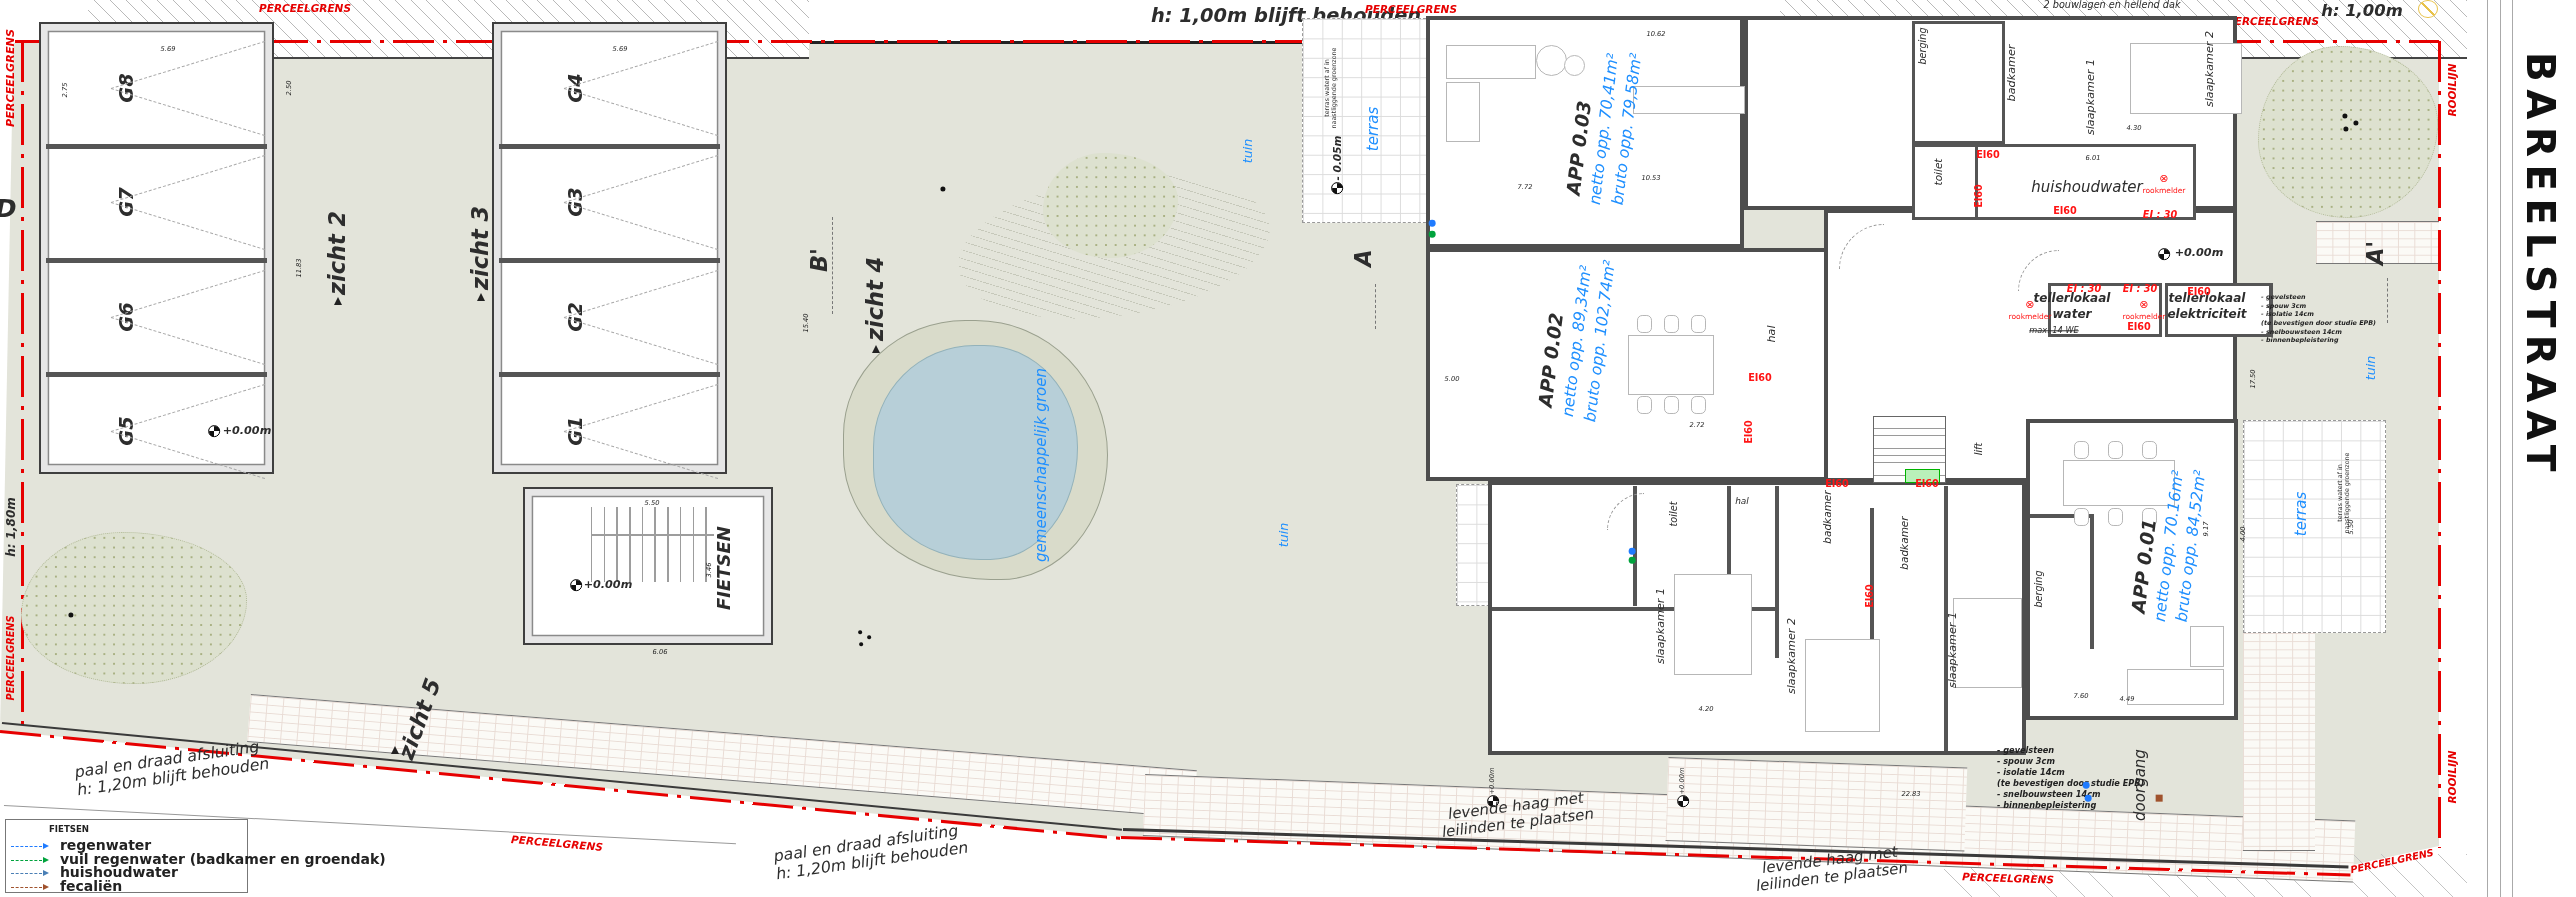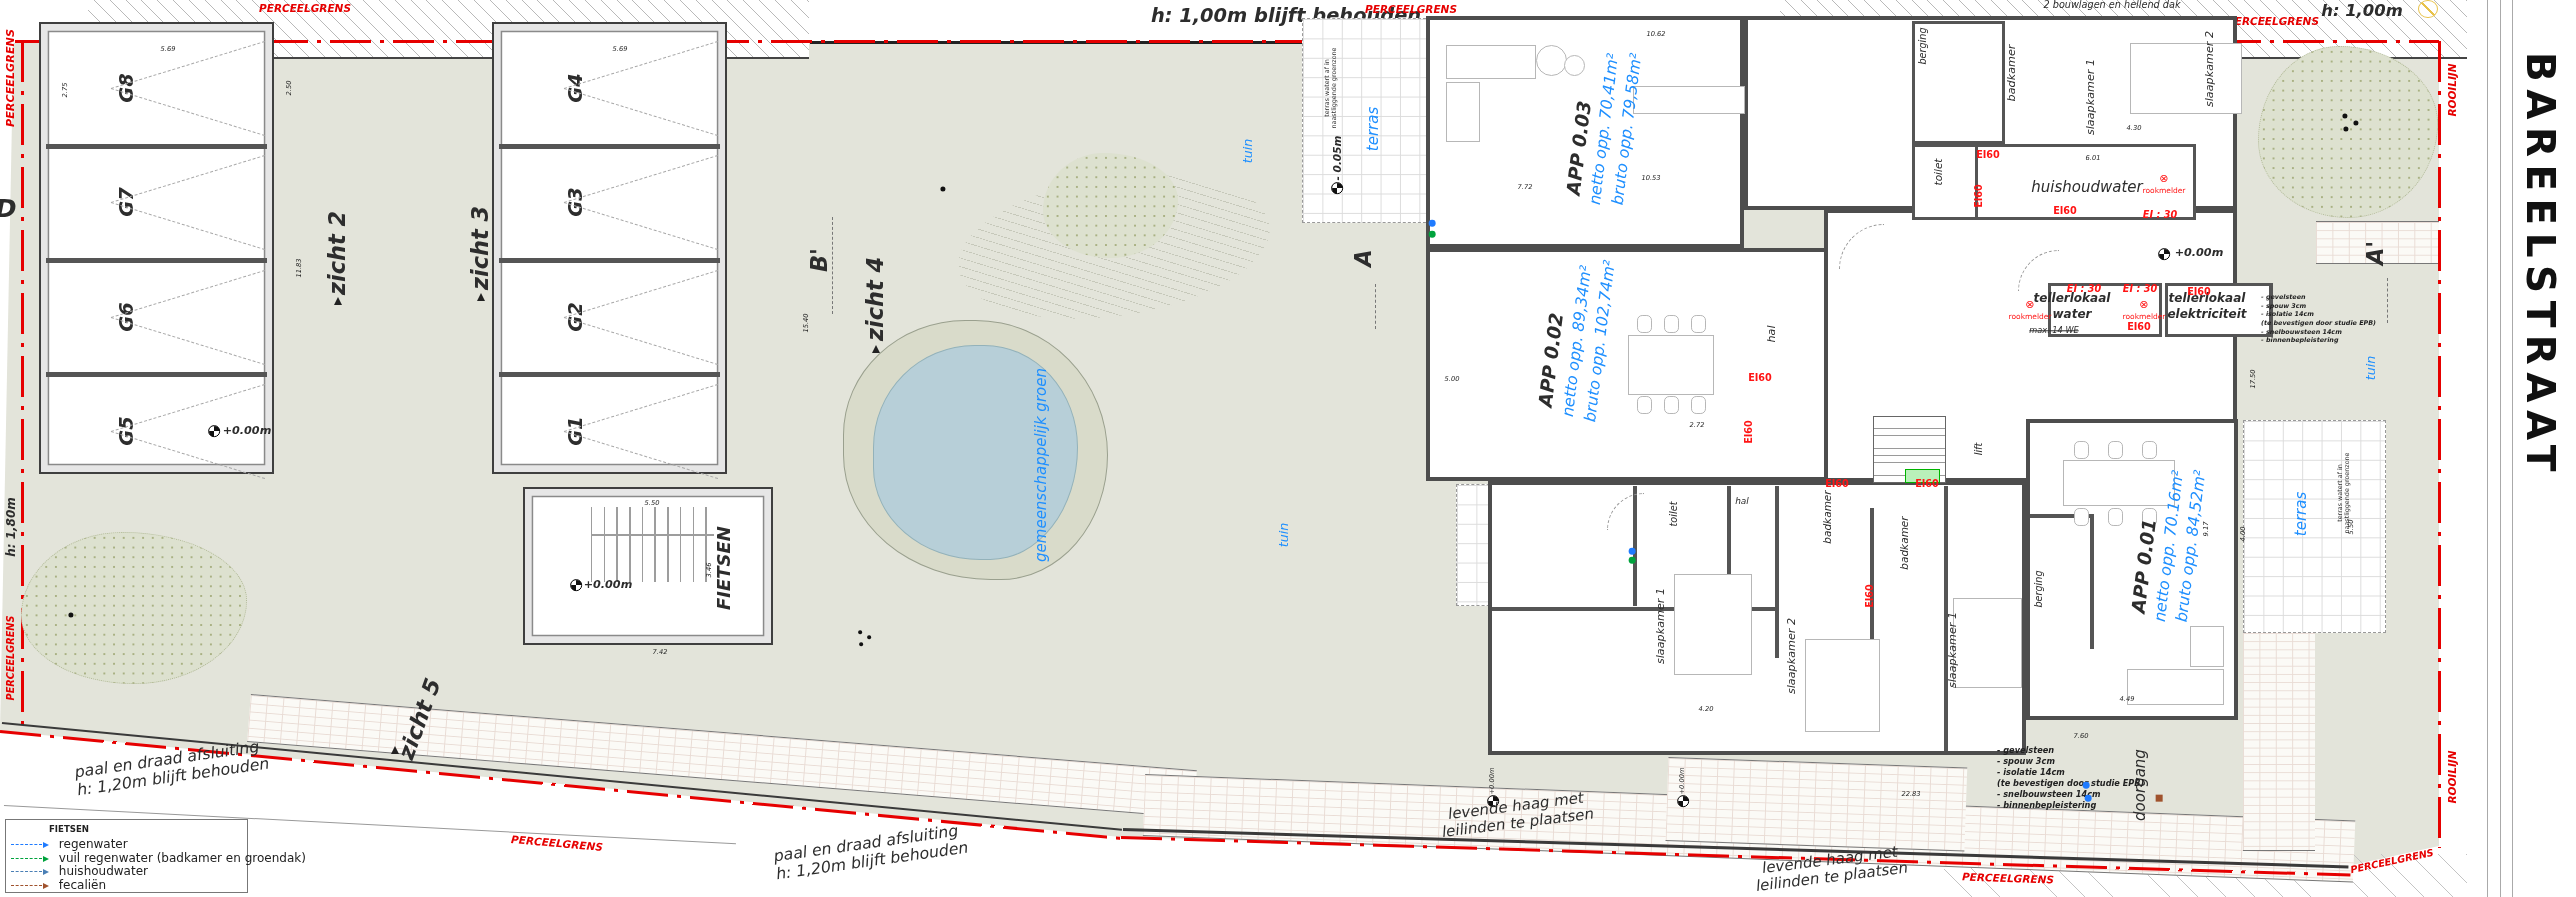--- a/index.html
+++ b/index.html
@@ -35,21 +35,21 @@
   .tdot{position:absolute;width:5.2px;height:5.2px;background:#111;border-radius:50%;transform:translate(-50%,-50%);}
   .furn{position:absolute;border:1.1px solid #b7b7b7;background:#fff;box-sizing:border-box;}
   .chair{position:absolute;width:15px;height:18px;border:1.1px solid #b7b7b7;border-radius:5.2px;background:#fff;box-sizing:border-box;}
   .stairs{position:absolute;border:1.5px solid #666;background:repeating-linear-gradient(0deg,#fff 0 6px,#9a9a9a 6px 6.7px);box-sizing:border-box;}
   .dsh{position:absolute;height:0;border-top:0.7px dashed #a8a8a8;transform-origin:left center;}
   .arc{position:absolute;border-top:0.7px dashed #999;border-left:0.7px dashed #999;border-radius:100% 0 0 0;box-sizing:border-box;}
   .cam{position:absolute;width:0;height:0;border-left:4.5px solid transparent;border-right:4.5px solid transparent;border-bottom:8.2px solid #222;transform:translate(-50%,-50%);}
   .note{font-style:italic;color:#222;line-height:1.35;font-weight:bold;}
   .lsym{display:inline-block;width:31px;height:0;border-top:1.5px dashed currentColor;vertical-align:middle;}
   .tri{display:inline-block;width:0;height:0;border-top:3px solid transparent;border-bottom:3px solid transparent;border-left:6px solid currentColor;vertical-align:middle;margin-left:1.5px;}
-  .legrow{position:absolute;font-size:12px;color:#222;white-space:nowrap;}
+  .legrow{position:absolute;font-size:14px;color:#222;white-space:nowrap;font-weight:bold;}
   .street-line{position:absolute;width:0.7px;height:897px;background:#aaa;top:0;}
   .bdot{position:absolute;width:6.7px;height:6.7px;border-radius:50%;transform:translate(-50%,-50%);}
 </style>
 </head>
 <body>
 
 <div id="plan">
 
   <div class="abs" style="left:0;top:0;width:2576px;height:897px;background:#e3e4da;clip-path:polygon(13.5px 43px,2439px 43px,2439px 846px,2316px 873px,1121px 837px,0px 731px);"></div>
 
@@ -338,37 +338,37 @@
     <span>leilinden te plaatsen</span>
   </div>
 
   <div class="pin dim" style="left:168px;top:50px;">5.69</div>
   <div class="pin dim" style="left:620px;top:50px;">5.69</div>
   <div class="pin dim r90" style="left:66px;top:90px;">2.75</div>
   <div class="pin dim r90" style="left:290px;top:88px;">2.50</div>
   <div class="pin dim r90" style="left:300px;top:268px;">11.83</div>
   <div class="pin dim" style="left:652px;top:504px;">5.50</div>
   <div class="pin dim r90" style="left:710px;top:570px;">3.46</div>
-  <div class="pin dim" style="left:660px;top:653px;">7.42</div>
+  <div class="pin dim" style="left:660px;top:653px;">6.06</div>
   <div class="pin dim r90" style="left:807px;top:323px;">15.40</div>
   <div class="pin dim" style="left:1656px;top:35px;">10.62</div>
   <div class="pin dim" style="left:1651px;top:179px;">10.53</div>
   <div class="pin dim" style="left:1525px;top:188px;">7.72</div>
   <div class="pin dim" style="left:1452px;top:380px;">5.00</div>
   <div class="pin dim" style="left:1697px;top:426px;">2.72</div>
   <div class="pin dim" style="left:2134px;top:129px;">4.30</div>
   <div class="pin dim" style="left:2093px;top:159px;">6.01</div>
   <div class="pin dim" style="left:1911px;top:795px;">22.83</div>
   <div class="pin dim r90" style="left:2254px;top:379px;">17.50</div>
   <div class="pin dim r90" style="left:2244px;top:534px;">4.00</div>
   <div class="pin dim r90" style="left:2352px;top:527px;">5.50</div>
   <div class="pin dim r90" style="left:2207px;top:529px;">9.17</div>
   <div class="pin dim" style="left:1706px;top:710px;">4.20</div>
   <div class="pin dim" style="left:2127px;top:700px;">4.49</div>
-  <div class="pin dim" style="left:2081px;top:737px;">7.60</div>
+  <div class="pin dim" style="left:2081px;top:697px;">7.60</div>
 
   <div class="bdot" style="left:2086px;top:785px;background:#1f7bff;"></div>
   <div class="bdot" style="left:2088px;top:798px;background:#1f7bff;"></div>
   <div class="bdot" style="left:2159px;top:798px;background:#a0522d;border-radius:0;"></div>
   <div class="bdot" style="left:1632px;top:551px;background:#1f7bff;"></div>
   <div class="bdot" style="left:1632px;top:560px;background:#00a33d;"></div>
   <div class="bdot" style="left:1432px;top:223px;background:#1f7bff;"></div>
   <div class="bdot" style="left:1432px;top:234px;background:#00a33d;"></div>
 
   <div class="abs" style="left:4.5px;top:819px;width:241px;height:72px;background:#fff;border:0.7px solid #777;"></div>

